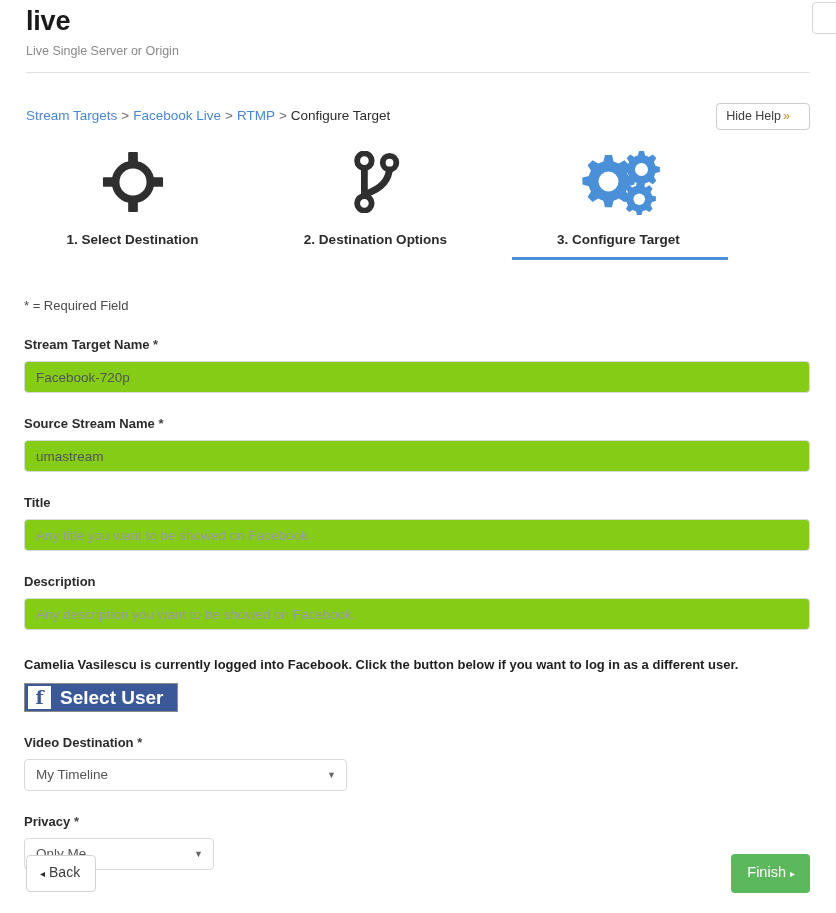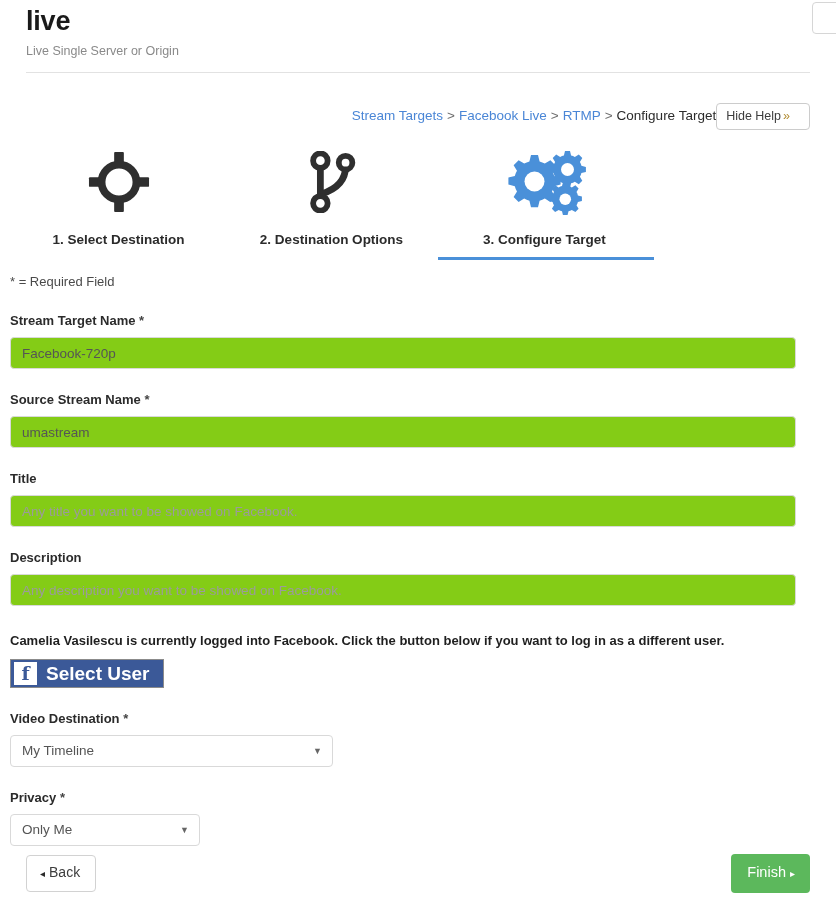--- a/index.html
+++ b/index.html
@@ -26,53 +26,53 @@
   }
   .corner-widget {
     position: absolute; top: 2px; left: 812px;
     width: 28px; height: 32px;
     border: 1px solid #d6d6d6; border-radius: 4px;
     background: #ffffff;
   }
 
   
   .crumb-row {
-    display: flex; align-items: center; justify-content: flex-end;
+    display: flex; align-items: center; justify-content: space-between;
     padding: 0 26px; margin-top: 18px; height: 26px;
   }
   .breadcrumb { font-size: 13.5px; line-height: 20px; color: #333; }
   .crumb-link { color: #4a86d6; text-decoration: none; }
   .crumb-sep { color: #6e6e6e; margin: 0 4px; }
   .crumb-current { color: #2b2b2b; }
   .hide-help-btn {
     border: 1px solid #cccccc; border-radius: 4px; background: #fff;
     font-family: "Liberation Sans", sans-serif;
     font-size: 12.5px; color: #3d3d3d;
     padding: 5px 19px 6px 9px; line-height: 14px; cursor: pointer;
     white-space: nowrap;
   }
   .hide-help-btn .chev { color: #b08a2e; margin-left: 2px; }
 
   
   .steps {
-    display: flex; margin-top: 18px; padding: 0 12px;
+    display: flex; margin-top: 18px; padding: 0 26px; gap: 30px;
   }
   .step { width: 213px; text-align: center; position: relative; }
   .step:nth-child(1) { margin-left: 0; }
   .step-icon { height: 70px; display: flex; align-items: center; justify-content: center; }
   .step-label {
     font-size: 13.5px; font-weight: bold; color: #2b2b2b;
     margin-top: 14px; line-height: 17px;
   }
   .step-underline {
     height: 3px; background: #4a90d9; margin: 9px auto 0 auto; width: 216px;
   }
 
   
-  .form { padding: 0 10px; margin-top: 14px; }
+  .form { padding: 0 24px; margin-top: 38px; }
   .required-note { font-size: 13px; color: #4a4a4a; line-height: 16px; }
   .field { margin-top: 23px; }
   .field-label {
     font-size: 13px; font-weight: bold; color: #2b2b2b;
     line-height: 16px; margin-bottom: 8px; display: block;
   }
   .req-star { color: #444; font-weight: bold; }
   .text-input {
     display: block; width: 786px; height: 32px;
     border: 1px solid #d9d9d9; border-radius: 4px; background: #84cc16;

